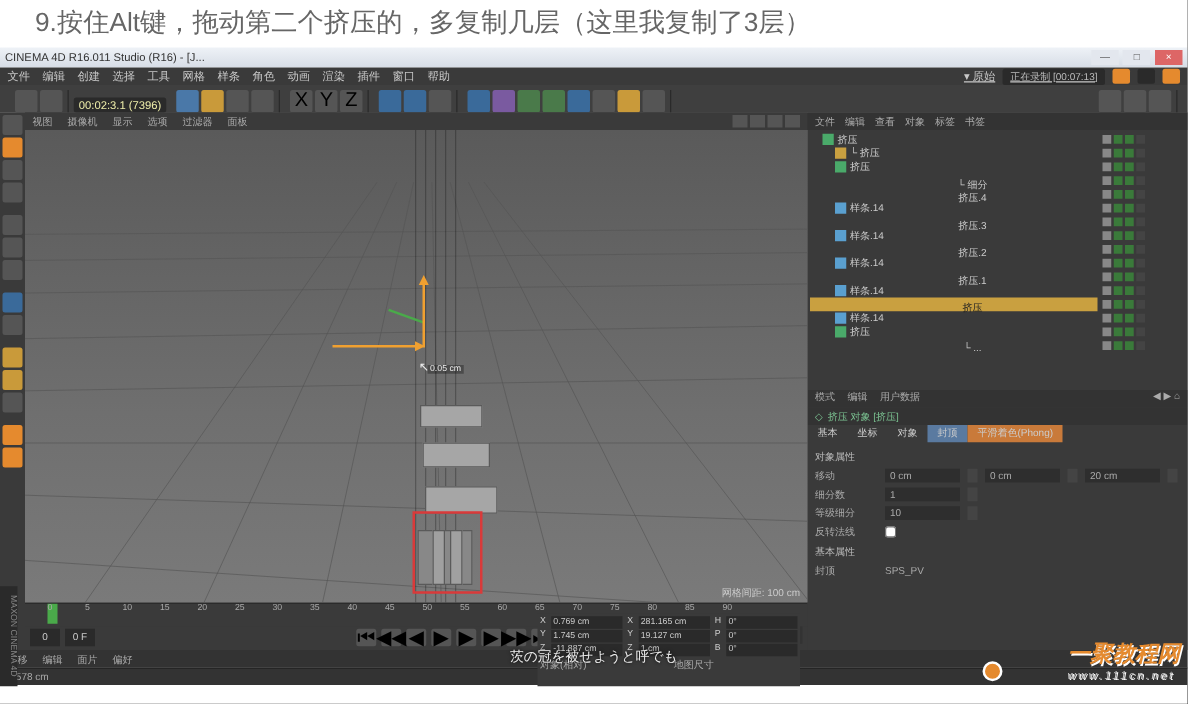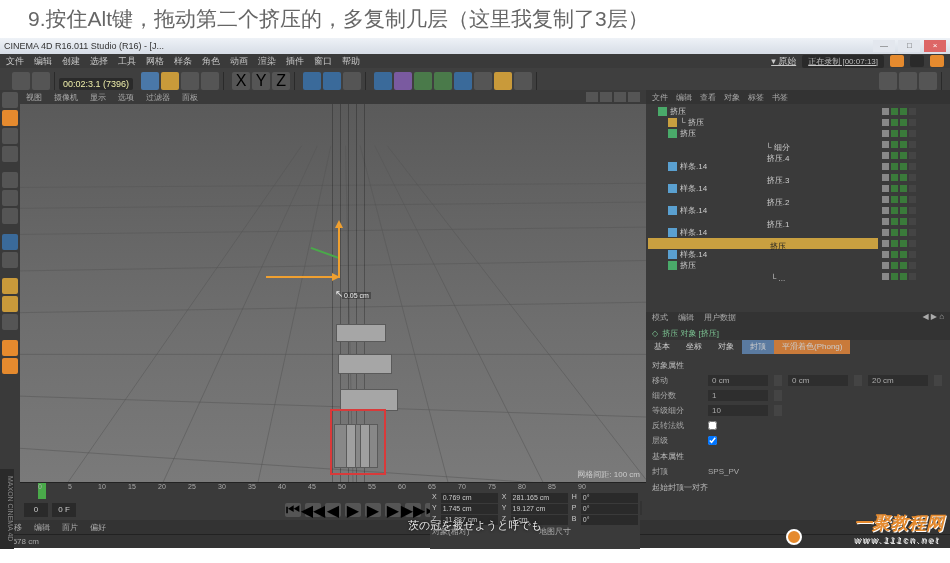--- a/index.html
+++ b/index.html
@@ -519,30 +519,25 @@
           </div>
           <div class="attr-row">
             <span class="lbl">等级细分</span>
             <span class="val">10</span>
               <span class="spn"></span>
           </div>
           <div class="attr-row">
             <span class="lbl">反转法线</span>
             <input type="checkbox" style="">
           </div>
-          <div class="attr-row">
-            <span class="lbl">层级</span>
-            <input type="checkbox" checked="" style="">
-          </div>
           <div class="sec-head">基本属性</div>
           <div class="attr-row">
             <span class="lbl">封顶</span>
             <span class="lbl">SPS_PV</span>
           </div>
-          <div class="sec-head">起始封顶一对齐</div>
 
         </div>
       </div>
     </div>
   </div>
 
   <div class="coord-pane">
     <div class="coord-grid">
       <span>X</span>
         <span class="cv">0.769 cm</span>

